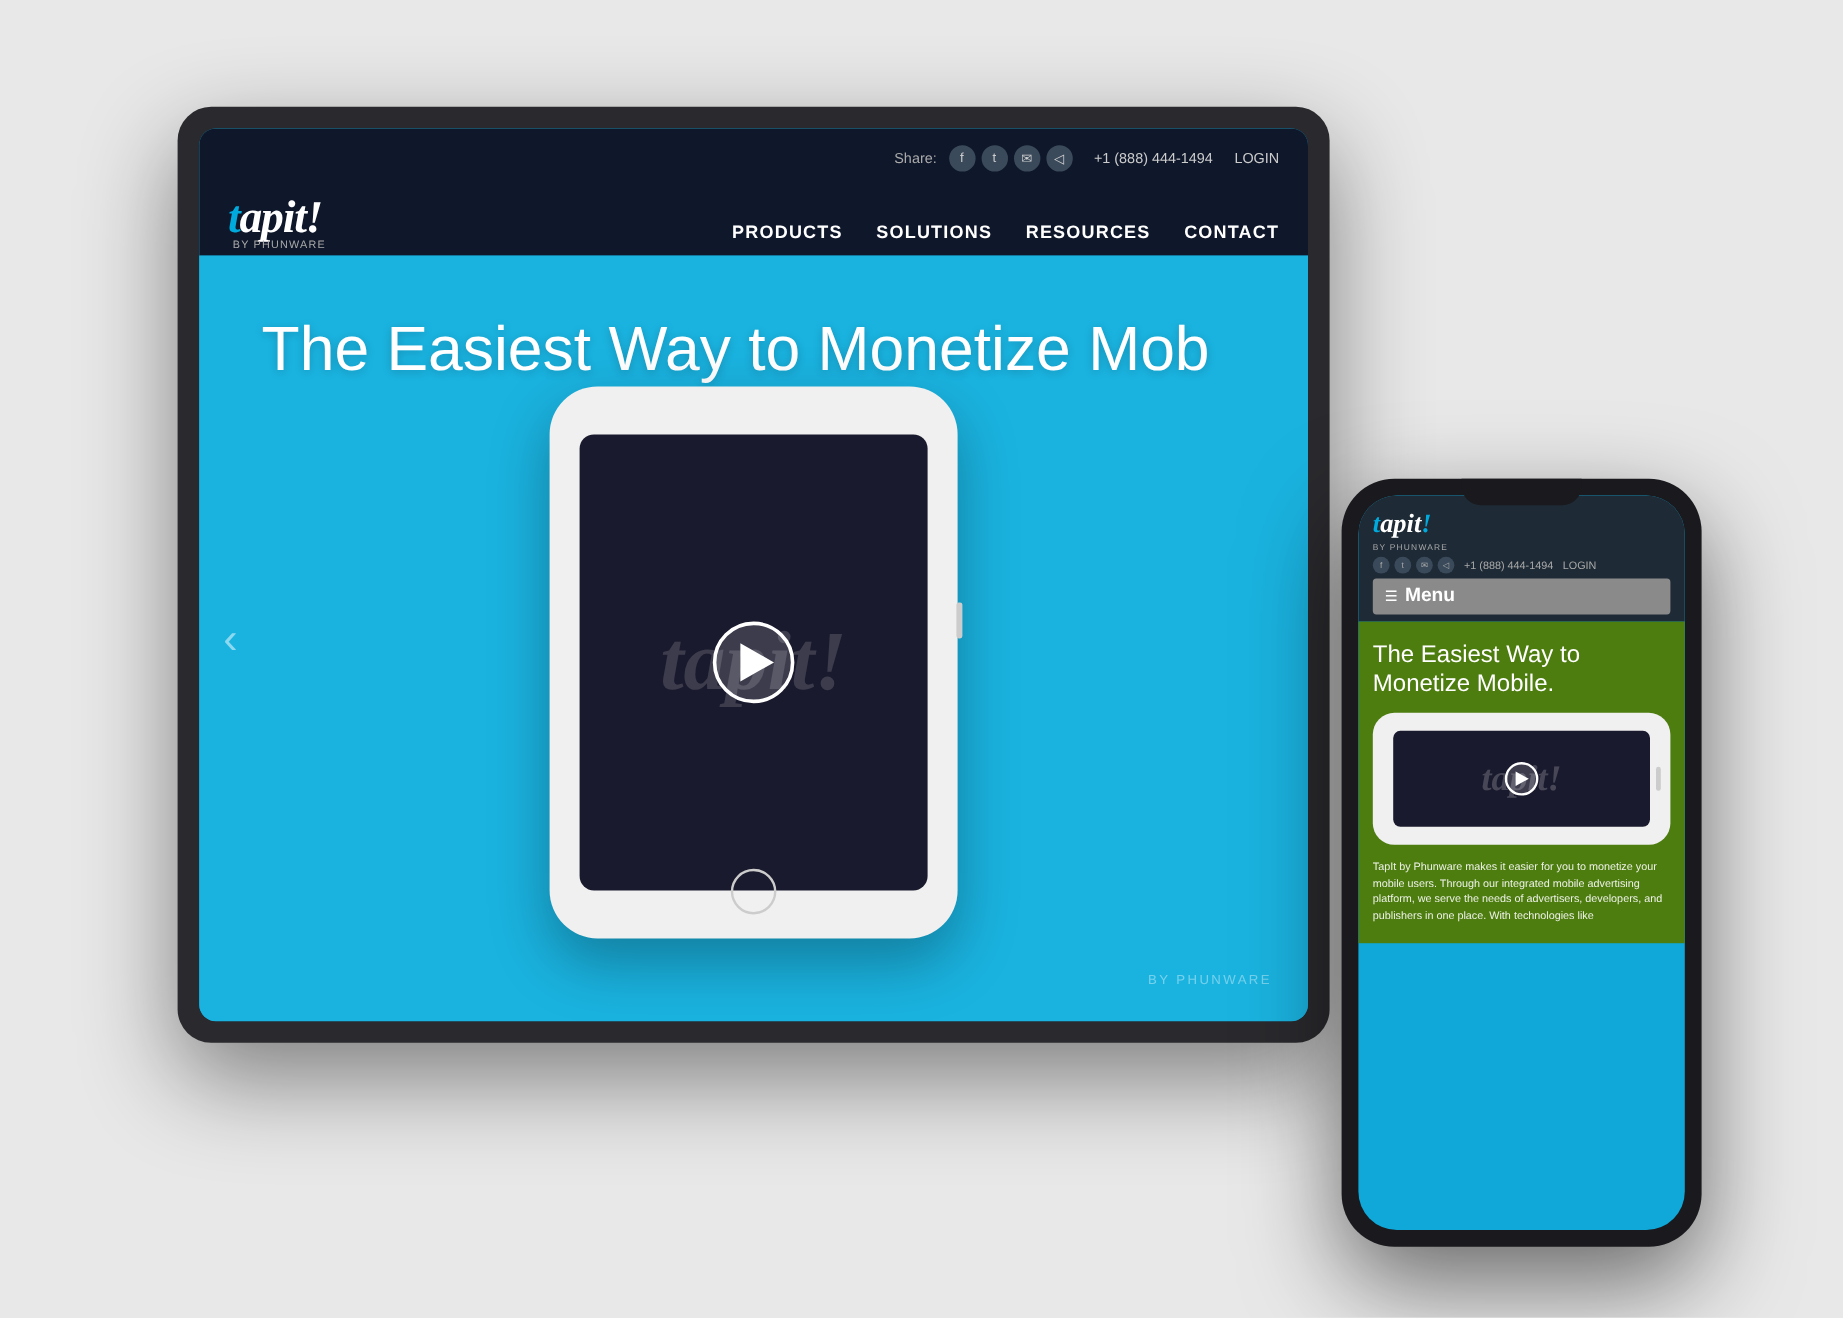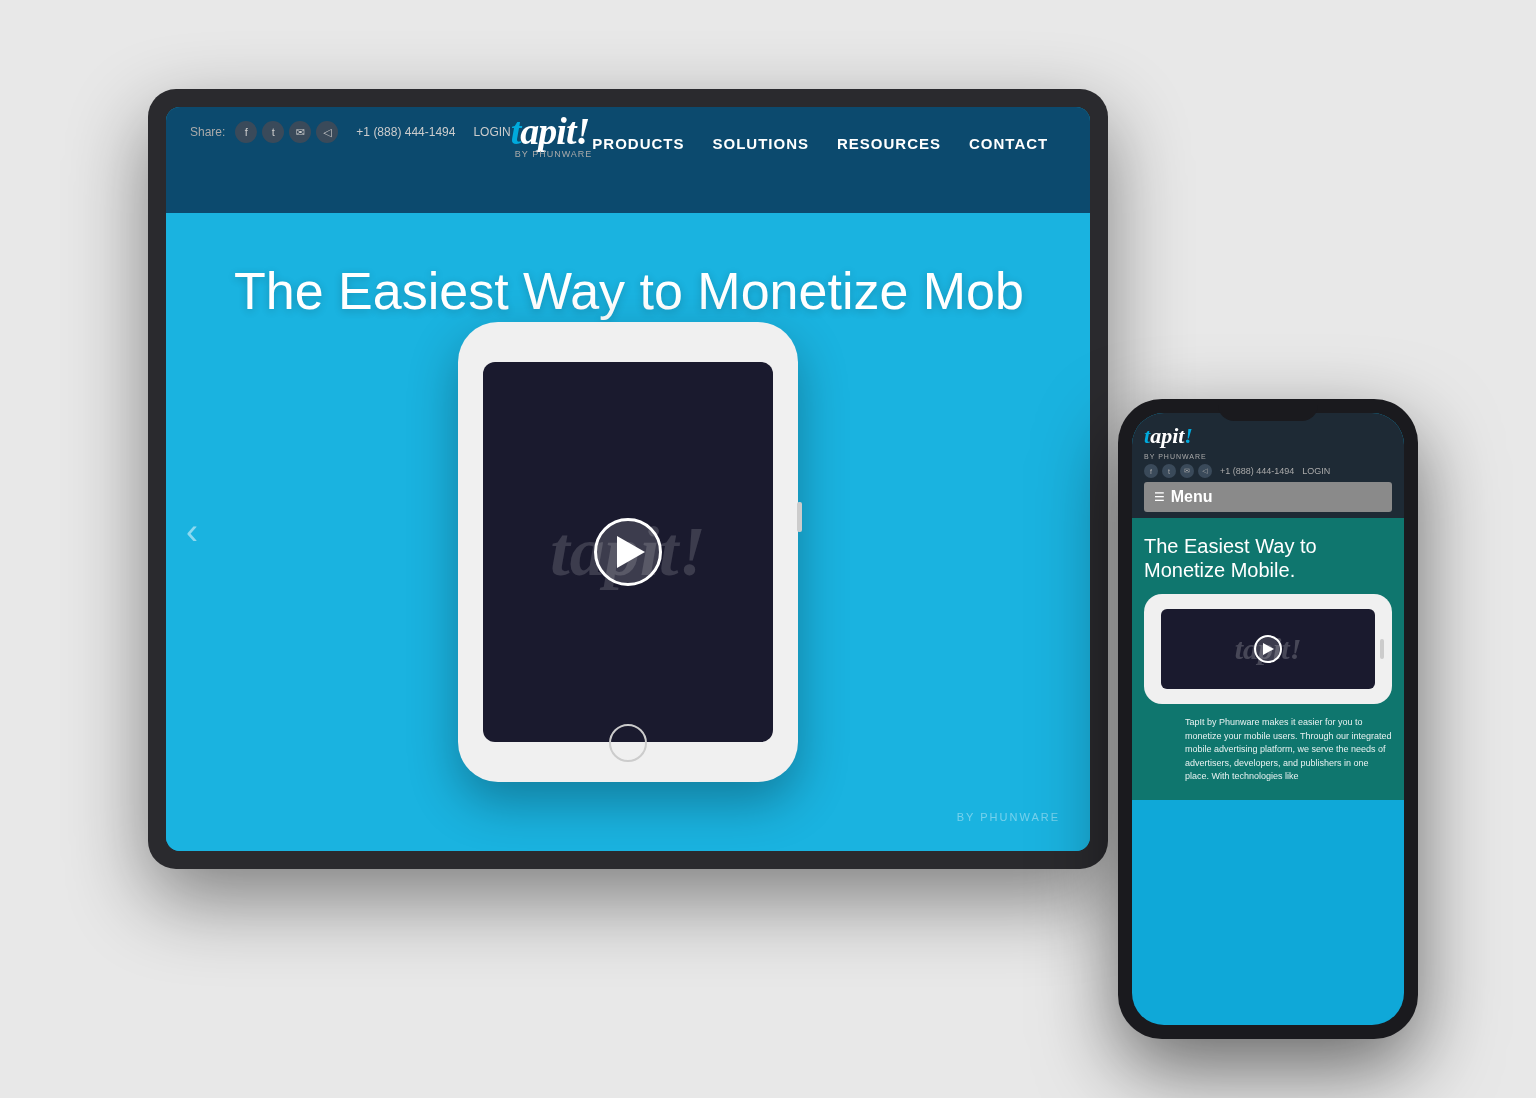--- a/index.html
+++ b/index.html
@@ -38,25 +38,25 @@
     .tablet-screen {
       width: 100%;
       height: 100%;
       border-radius: 14px;
       overflow: hidden;
       background: #0fa8d8;
     }
 
     
     .tablet-header {
-      background: #0c4a6e;
+      background: #0f172a;
       padding: 0 24px;
       height: 106px;
       display: flex;
-      flex-direction: row;
+      flex-direction: column;
     }
 
     .tablet-header-top {
       display: flex;
       align-items: center;
       justify-content: flex-end;
       height: 50px;
       gap: 10px;
       font-size: 13px;
       color: #ccc;
@@ -159,21 +159,21 @@
       display: flex;
       align-items: center;
       justify-content: center;
       position: relative;
       overflow: hidden;
     }
 
     .tablet-hero-text {
       position: absolute;
       top: 50px;
-      left: 68px;
+      left: 52px;
       font-size: 52px;
       font-weight: 300;
       color: white;
       line-height: 1.1;
       text-shadow: 0 2px 8px rgba(0,0,0,0.2);
     }
 
     .tablet-phone-mockup {
       position: relative;
       width: 340px;
@@ -392,21 +392,21 @@
       font-size: 12px;
     }
 
     .menu-label {
       color: white;
       font-size: 16px;
       font-weight: 600;
     }
 
     .phone-screen-body {
-      background: #0f766e;
+      background: #4d7c0f;
       padding: 16px 12px;
       flex: 1;
     }
 
     .phone-hero-text {
       font-size: 20px;
       font-weight: 300;
       color: white;
       line-height: 1.2;
       margin-bottom: 12px;
@@ -476,21 +476,20 @@
       width: 4px;
       height: 20px;
       background: #ccc;
       border-radius: 2px;
     }
 
     .phone-desc-text {
       font-size: 9px;
       color: rgba(255,255,255,0.9);
       line-height: 1.5;
-      margin-left: 41px;
     }
 
     
     .nav-contact {
       color: white;
     }
   </style>
 </head>
 <body>
 

